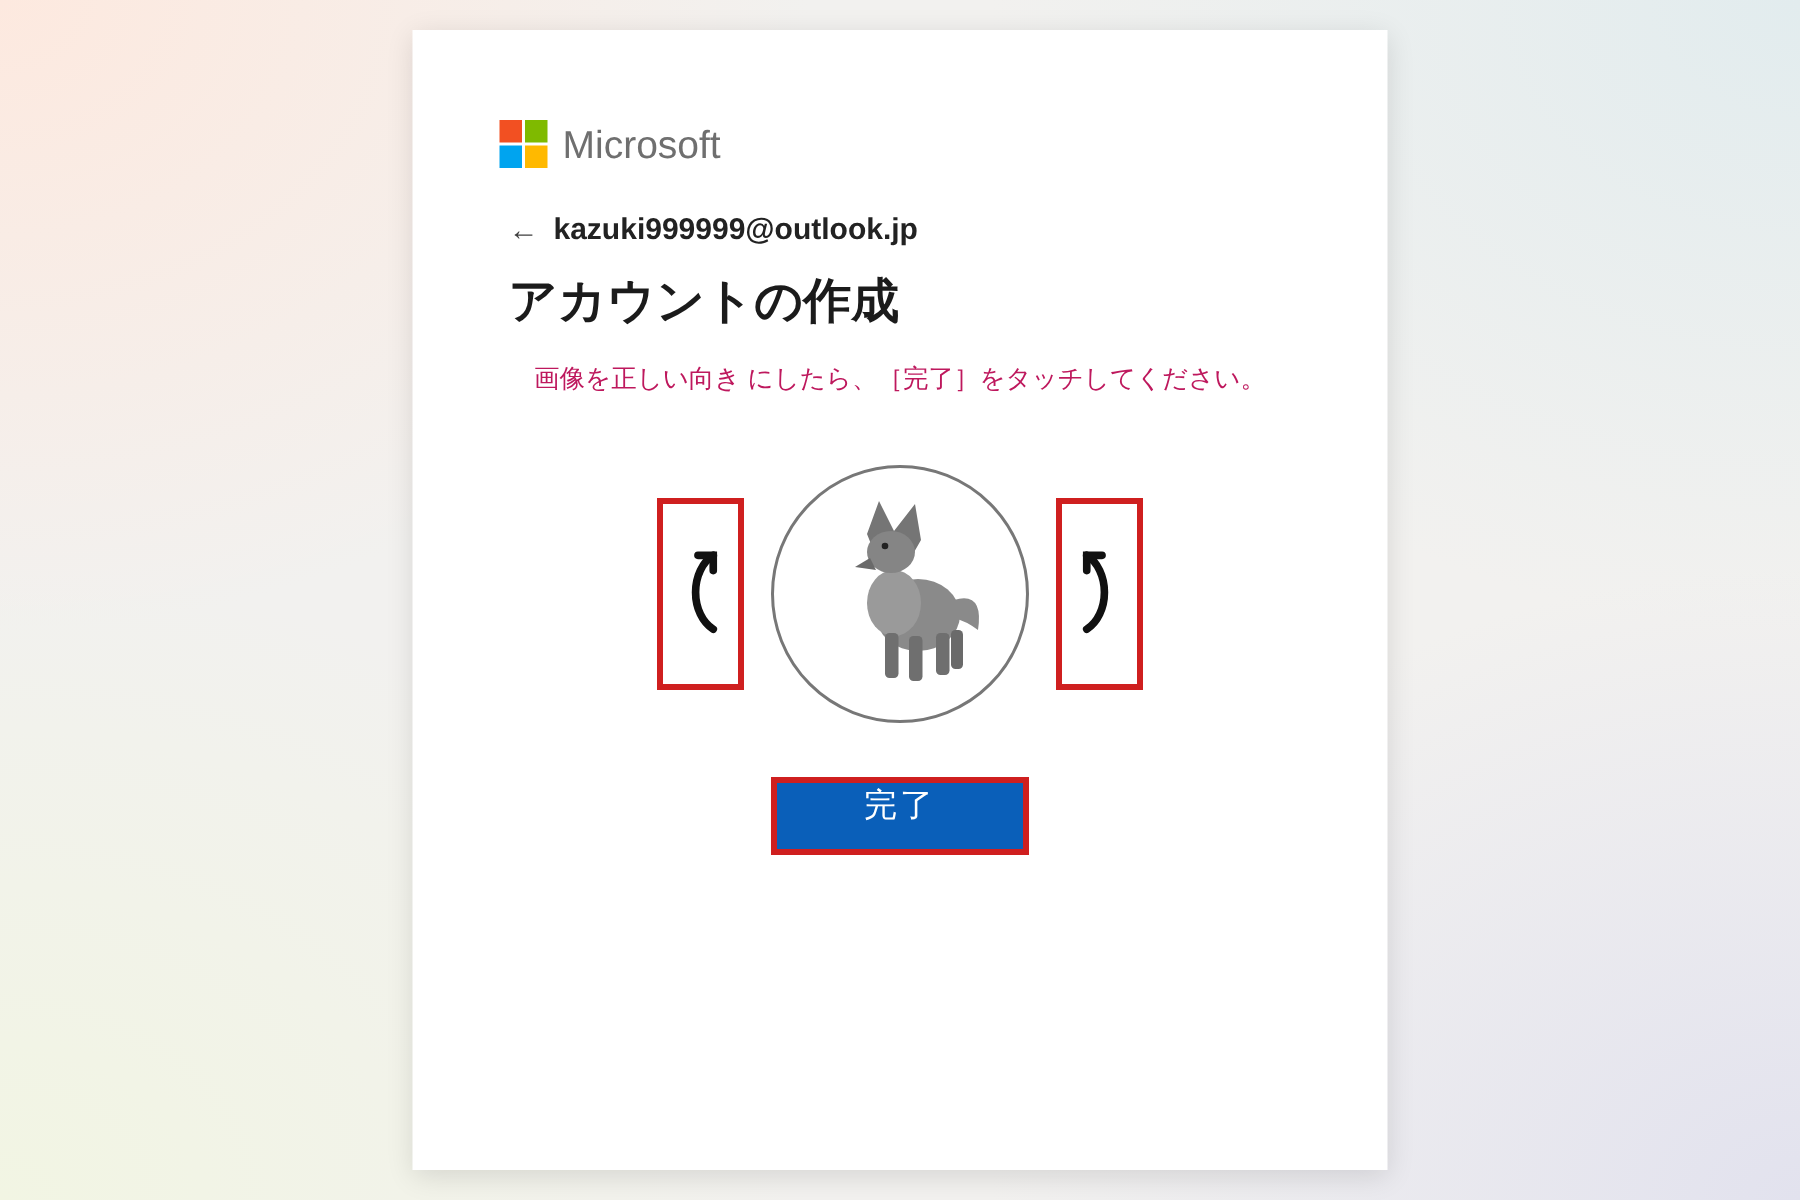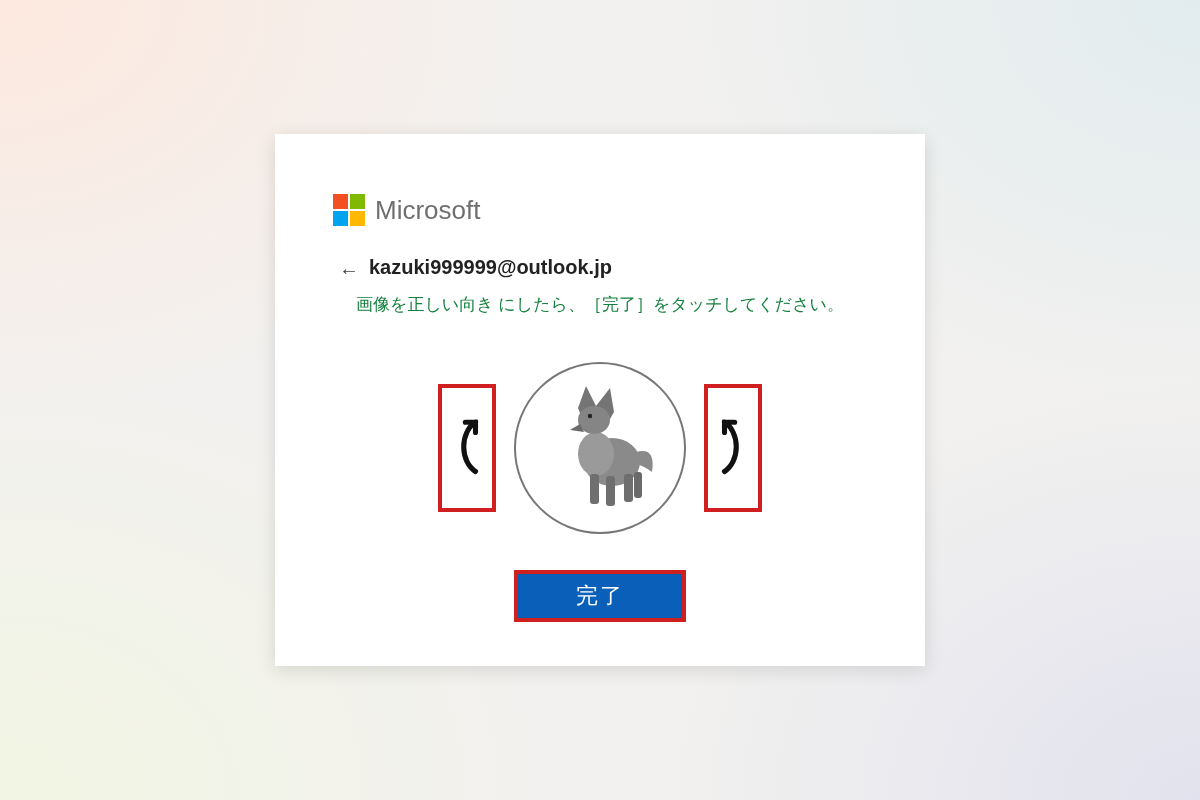--- a/index.html
+++ b/index.html
@@ -11,38 +11,38 @@
       radial-gradient(ellipse 900px 700px at 100% 0%, #e2ecee 0%, rgba(226,236,238,0) 60%),
       radial-gradient(ellipse 900px 700px at 0% 100%, #f2f5e3 0%, rgba(242,245,227,0) 60%),
       radial-gradient(ellipse 900px 700px at 100% 100%, #e2e2ee 0%, rgba(226,226,238,0) 60%),
       #f2f1ef;
     display: flex;
     align-items: center;
     justify-content: center;
   }
   .card {
     width: 650px;
-    height: 532px;
+    height: 760px;
     background: #ffffff;
     box-shadow: 0 4px 18px rgba(0,0,0,0.12);
     padding: 60px 58px 40px 58px;
     position: relative;
   }
   .brand { display: flex; align-items: center; gap: 10px; margin-bottom: 30px; }
   .ms-logo { width: 32px; height: 32px; display: grid; grid-template-columns: 1fr 1fr; grid-template-rows: 1fr 1fr; gap: 2px; }
   .ms-logo span:nth-child(1){ background:#f25022; }
   .ms-logo span:nth-child(2){ background:#7fba00; }
   .ms-logo span:nth-child(3){ background:#00a4ef; }
   .ms-logo span:nth-child(4){ background:#ffb900; }
   .brand-name { font-size: 26px; color:#6f6f6f; font-weight:500; }
   .email-row { display:flex; align-items:center; gap:10px; margin-left:6px; margin-bottom:14px; }
   .back-arrow { font-size:20px; color:#404040; line-height:1; cursor:pointer; user-select:none; }
   .email { font-size:20px; color:#222;font-weight:bold; }
   .title { font-size:32px; font-weight:700; color:#1b1b1b; margin: 6px 0 18px 6px; }
-  .instruction { font-size:17px; color:#15803d; text-align:center; margin: 0 10px 46px 10px; }
+  .instruction { font-size:17px; color:#be185d; text-align:center; margin: 0 10px 46px 10px; }
 
   .captcha-row { display:flex; align-items:center; justify-content:center; gap:18px; margin-bottom:36px; }
   .rot-btn {
     width:58px; height:128px;
     border:4px solid #cf1f1f;
     display:flex; align-items:center; justify-content:center;
     cursor:pointer; background:transparent;
   }
   .rot-btn svg { width:34px; height:70px; }
   .circle {
@@ -52,21 +52,21 @@
     overflow:hidden;
   }
   .circle svg { width:120px; height:140px; }
 
   .done-wrap { display:flex; justify-content:center; }
   .done-btn {
     width:172px; height:52px;
     background:#0a5fb9;
     border:4px solid #cf1f1f;
     color:#fff; font-size:22px; font-weight:400;
-    display:flex; align-items:center; justify-content:center;
+    display:flex; justify-content:center;
     cursor:pointer; letter-spacing:2px;
   }
 
   .footer-icons {
     position:absolute; right:70px; bottom:100px;
     display:flex; gap:16px; align-items:center;
   }
   .footer-icons .ico {
     width:26px; height:26px; color:#777; cursor:pointer;
     display:flex; align-items:center; justify-content:center;
@@ -85,20 +85,21 @@
         <span></span>
     </div>
     <div class="brand-name">Microsoft</div>
   </div>
 
   <div class="email-row">
     <span class="back-arrow">←</span>
     <span class="email">kazuki999999@outlook.jp</span>
   </div>
 
+  <h1 class="title">アカウントの作成</h1>
 
   <p class="instruction">画像を正しい向き にしたら、［完了］をタッチしてください。</p>
 
   <div class="captcha-row">
     <div class="rot-btn">
       <span>
         <svg viewBox="0 0 40 80" fill="none" stroke="#111" stroke-width="6" stroke-linecap="round">
           <path d="M30 70 A 24 32 0 0 1 30 12"></path>
           <path d="M18 12 L30 12 L30 24" fill="none"></path>
         </svg>

